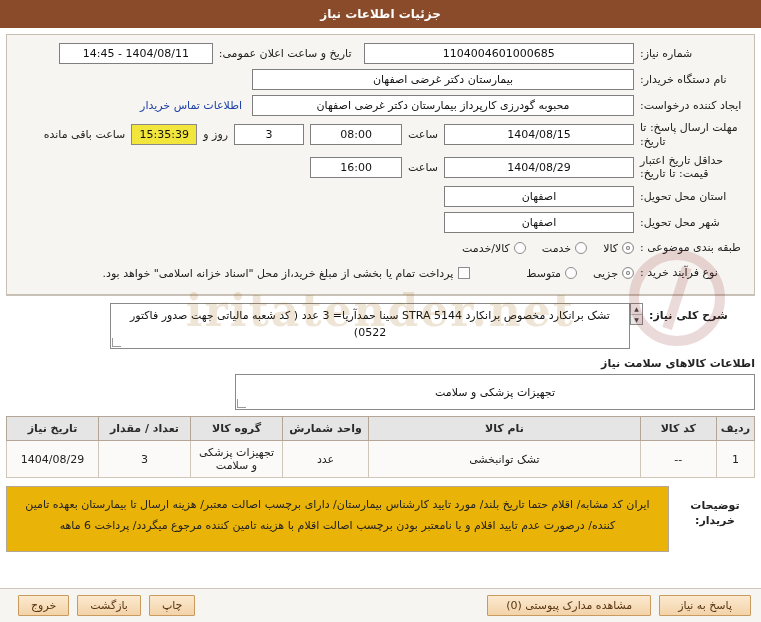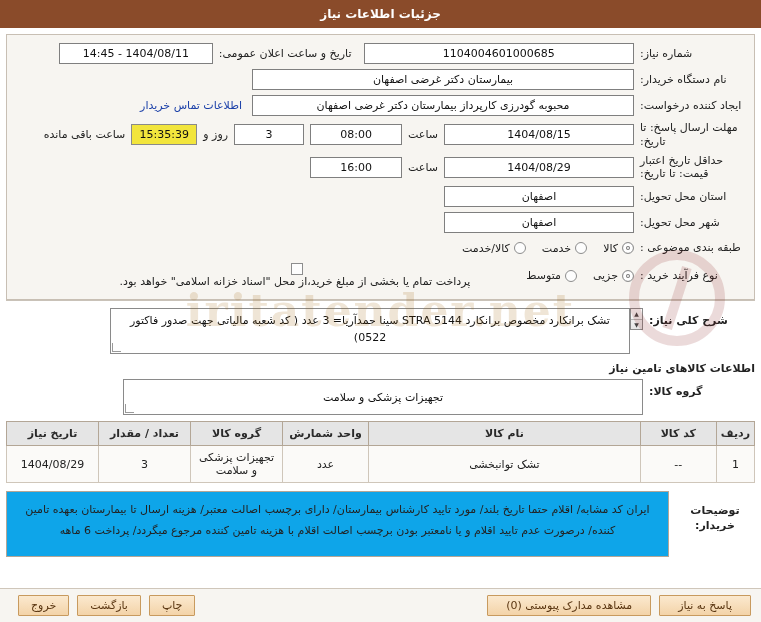--- a/index.html
+++ b/index.html
@@ -214,21 +214,21 @@
     text-align: center;
     padding-left: 6px;
     font-size: 11px;
     font-weight: bold;
     padding-top: 12px;
     line-height: 1.4;
   }
   .notes-box {
     flex: 1;
     border: 1px solid #b3a696;
-    background: #0ea5e9;
+    background: #eab308;
     padding: 8px 10px;
     font-size: 11px;
     line-height: 1.9;
     text-align: center;
     color: #222;
     min-height: 66px;
   }
 
   
   .footer {
@@ -382,44 +382,43 @@
       <div class="radio-group">
         <div class="radio-item">
           <span class="radio on"></span>
           <span>جزیی</span>
         </div>
         <div class="radio-item">
           <span class="radio"></span>
           <span>متوسط</span>
         </div>
       </div>
-      <div class="radio-item" style="margin-right:40px;flex-direction:column;">
+      <div class="radio-item" style="margin-right:40px;">
         <span class="chk"></span>
         <span>پرداخت تمام یا بخشی از مبلغ خرید،از محل "اسناد خزانه اسلامی" خواهد بود.</span>
       </div>
     </div>
 
   </div>
 
   <div class="sec">
     <div class="sec-lbl">شرح کلی نیاز:</div>
     <div class="spin">
       <div>▲</div>
       <div>▼</div>
     </div>
     <div class="textarea ta-main">
       <span>تشک برانکارد مخصوص برانکارد STRA 5144 سینا حمدآریا= 3 عدد ( کد شعبه مالیاتی جهت صدور فاکتور 0522)</span>
       <span class="resize-grip"></span>
     </div>
   </div>
 
-  <div class="subhead">اطلاعات کالاهای تامین نیاز</div>
+  <div class="subhead">اطلاعات کالاهای سلامت نیاز</div>
 
   <div class="sec" style="border-top:none; padding-top:2px;">
-    <div class="sec-lbl">گروه کالا:</div>
     <div class="textarea ta-group">
       <span>تجهیزات پزشکی و سلامت</span>
       <span class="resize-grip"></span>
     </div>
   </div>
 
   <div class="tbl-wrap">
     <table class="items">
       <thead>
         <tr>

